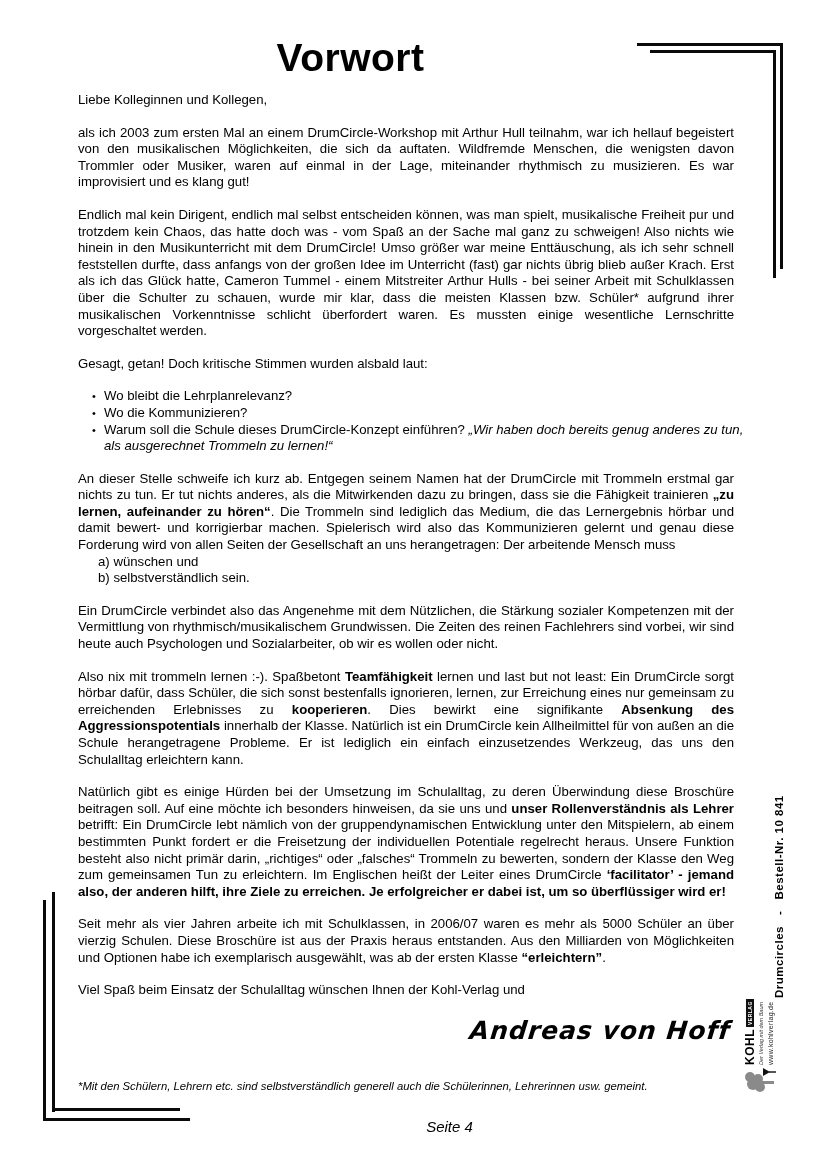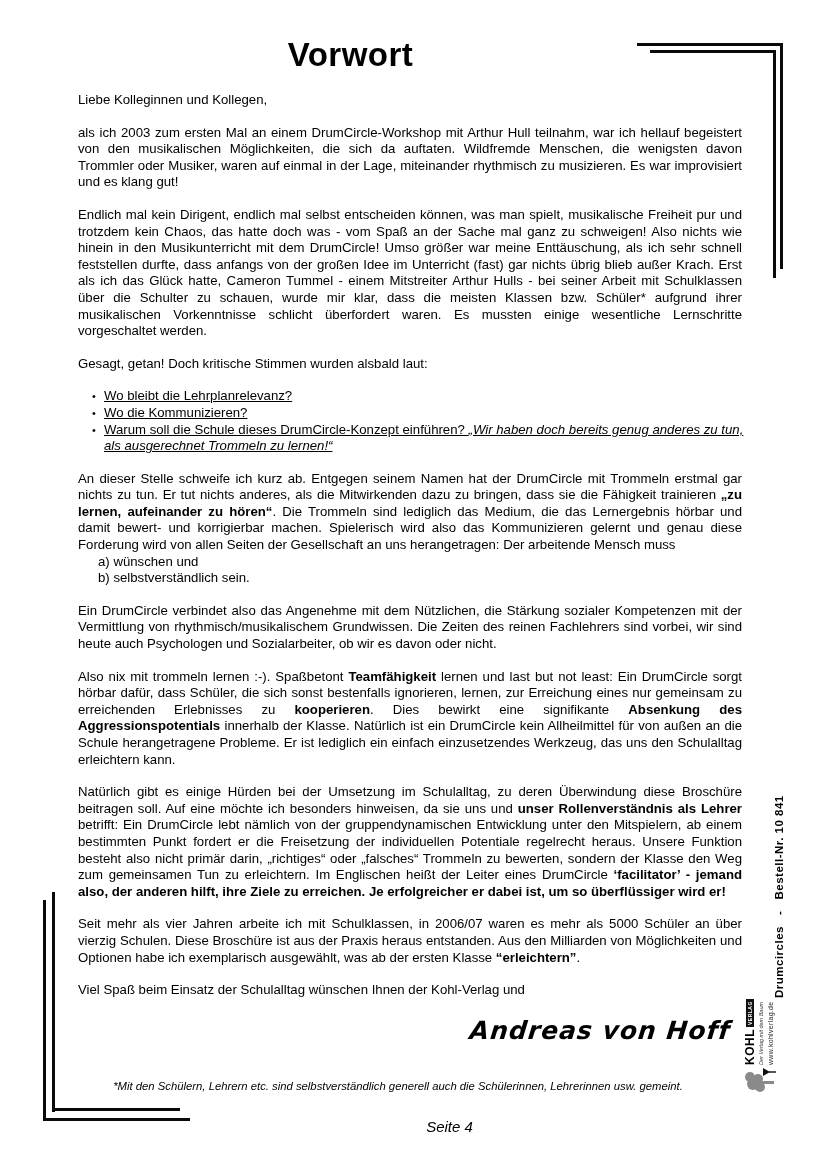--- a/index.html
+++ b/index.html
@@ -8,49 +8,48 @@
     width:827px;height:1169px;
     background:#ffffff;
     margin:0 auto;
     font-family:"Liberation Sans",sans-serif;
     color:#000;
     overflow:hidden;
   }
   .page-title{
     position:absolute;top:36px;left:0;width:701px;
     text-align:center;
-    font-size:33px;font-weight:700;letter-spacing:0.5px;
+    font-size:39px;font-weight:700;letter-spacing:0.5px;
   }
   
   .orn{position:absolute;background:#0a0a0a;}
   
   .content{
     position:absolute;left:78px;top:92px;width:668px;
     font-size:13.2px;line-height:16.6px;
   }
-  .para{margin:0 4px 16px 0;text-align:justify;}
+  .para{margin:0 12px 16px 0;text-align:justify;}
   .para b{font-weight:700;}
   .bullet-list{margin:0 0 16px 0;padding-left:14px;}
   .bullet-item{display:flex;}
   .bullet-item .bullet-glyph{width:12px;flex:0 0 12px;font-size:11px;}
-  .bullet-item .bullet-text{flex:1;text-decoration:underline;}
+  .bullet-item .bullet-text{flex:1;}
   .sub-list{margin:-16px 0 16px 0;padding-left:20px;}
   .sub-item{}
   
   .signature{
     position:absolute;left:470px;top:1016px;width:280px;
     font-family:"DejaVu Sans",sans-serif;
     font-style:italic;font-weight:700;font-size:25px;
     transform:skewX(-6deg);
     letter-spacing:1px;
     white-space:nowrap;
   }
   .footnote{
     position:absolute;left:78px;top:1080px;width:640px;
-    text-align:center;
     font-size:11.3px;font-style:italic;
   }
   .page-number{
     position:absolute;left:0;top:1118px;width:827px;
     text-align:center;
     font-size:15px;font-style:italic;padding-left:36px;
   }
   
   .sidebar-vertical{
     position:absolute;left:681px;top:890px;width:200px;height:16px;
@@ -108,21 +107,21 @@
         <div class="bullet-item">
           <span class="bullet-glyph">•</span>
           <span class="bullet-text">Warum soll die Schule dieses DrumCircle-Konzept einführen? <i>„Wir haben doch bereits genug anderes zu tun, als ausgerechnet Trommeln zu lernen!“</i></span>
         </div>
       </div>
       <div class="para">An dieser Stelle schweife ich kurz ab. Entgegen seinem Namen hat der DrumCircle mit Trommeln erstmal gar nichts zu tun. Er tut nichts anderes, als die Mitwirkenden dazu zu bringen, dass sie die Fähigkeit trainieren <b>„zu lernen, aufeinander zu hören“</b>. Die Trommeln sind lediglich das Medium, die das Lernergebnis hörbar und damit bewert- und korrigierbar machen. Spielerisch wird also das Kommunizieren gelernt und genau diese Forderung wird von allen Seiten der Gesellschaft an uns herangetragen: Der arbeitende Mensch muss</div>
       <div class="sub-list">
         <div class="sub-item">a) wünschen und</div>
         <div class="sub-item">b) selbstverständlich sein.</div>
       </div>
-      <div class="para">Ein DrumCircle verbindet also das Angenehme mit dem Nützlichen, die Stärkung sozialer Kompetenzen mit der Vermittlung von rhythmisch/musikalischem Grundwissen. Die Zeiten des reinen Fachlehrers sind vorbei, wir sind heute auch Psychologen und Sozialarbeiter, ob wir es davon oder nicht.</div>
+      <div class="para">Ein DrumCircle verbindet also das Angenehme mit dem Nützlichen, die Stärkung sozialer Kompetenzen mit der Vermittlung von rhythmisch/musikalischem Grundwissen. Die Zeiten des reinen Fachlehrers sind vorbei, wir sind heute auch Psychologen und Sozialarbeiter, ob wir es wollen oder nicht.</div>
       <div class="para">Also nix mit trommeln lernen :-). Spaßbetont <b>Teamfähigkeit</b> lernen und last but not least: Ein DrumCircle sorgt hörbar dafür, dass Schüler, die sich sonst bestenfalls ignorieren, lernen, zur Erreichung eines nur gemeinsam zu erreichenden Erlebnisses zu <b>kooperieren</b>. Dies bewirkt eine signifikante <b>Absenkung des Aggressionspotentials</b> innerhalb der Klasse. Natürlich ist ein DrumCircle kein Allheilmittel für von außen an die Schule herangetragene Probleme. Er ist lediglich ein einfach einzusetzendes Werkzeug, das uns den Schulalltag erleichtern kann.</div>
       <div class="para">Natürlich gibt es einige Hürden bei der Umsetzung im Schulalltag, zu deren Überwindung diese Broschüre beitragen soll. Auf eine möchte ich besonders hinweisen, da sie uns und <b>unser Rollenverständnis als Lehrer</b> betrifft: Ein DrumCircle lebt nämlich von der gruppendynamischen Entwicklung unter den Mitspielern, ab einem bestimmten Punkt fordert er die Freisetzung der individuellen Potentiale regelrecht heraus. Unsere Funktion besteht also nicht primär darin, „richtiges“ oder „falsches“ Trommeln zu bewerten, sondern der Klasse den Weg zum gemeinsamen Tun zu erleichtern. Im Englischen heißt der Leiter eines DrumCircle <b>‘facilitator’ - jemand also, der anderen hilft, ihre Ziele zu erreichen. Je erfolgreicher er dabei ist, um so überflüssiger wird er!</b></div>
       <div class="para">Seit mehr als vier Jahren arbeite ich mit Schulklassen, in 2006/07 waren es mehr als 5000 Schüler an über vierzig Schulen. Diese Broschüre ist aus der Praxis heraus entstanden. Aus den Milliarden von Möglichkeiten und Optionen habe ich exemplarisch ausgewählt, was ab der ersten Klasse <b>“erleichtern”</b>.</div>
       <div class="para">Viel Spaß beim Einsatz der Schulalltag wünschen Ihnen der Kohl-Verlag und</div>
     </div>
 
   <div class="signature">Andreas von Hoff</div>
 
   <div class="footnote">*Mit den Schülern, Lehrern etc. sind selbstverständlich generell auch die Schülerinnen, Lehrerinnen usw. gemeint.</div>
 

